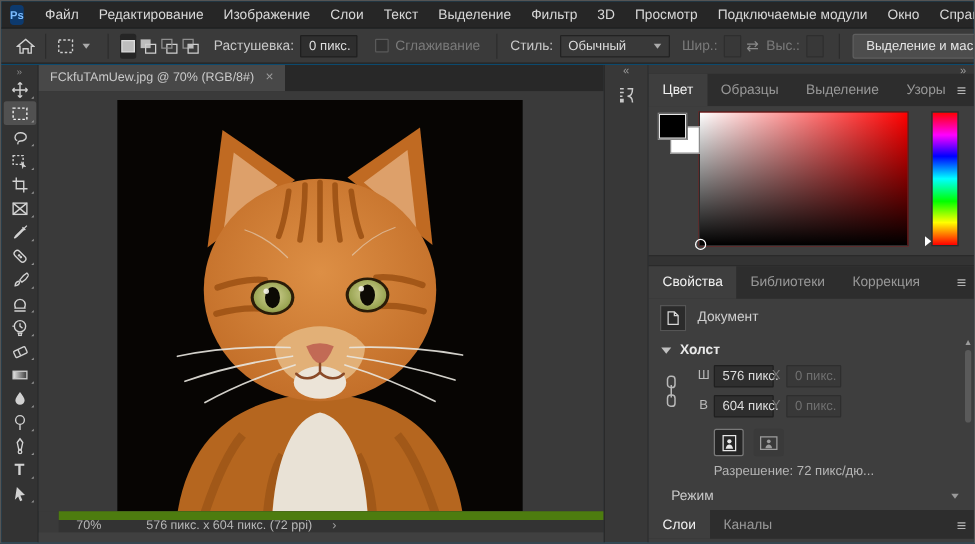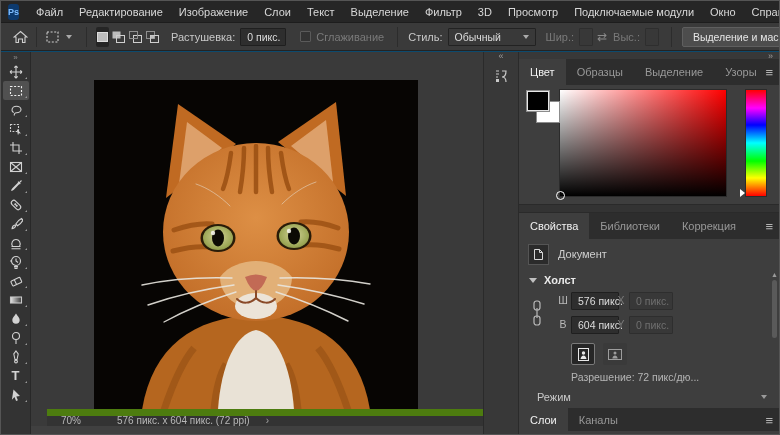--- a/index.html
+++ b/index.html
@@ -323,20 +323,26 @@
       </div>
     <div class="tool">
         <svg width="14" height="14" viewBox="0 0 14 14">
           <path d="M4.5 1.5l6.5 6.5-3.7.4 1.6 3.8-1.8.8-1.6-3.9-2.6 2.6z" fill="#d2d2d2" stroke="none"></path>
         </svg>
         <span class="corner"></span>
       </div>
   </div>
 
   <div class="doc-area">
+    <div class="doc-tabbar">
+      <div class="doc-tab">
+        <span>FCkfuTAmUew.jpg @ 70% (RGB/8#)</span>
+        <span class="close">×</span>
+      </div>
+    </div>
     <div class="canvas">
       <div class="photo">
         <svg class="cat-svg" viewBox="0 0 324 330" preserveAspectRatio="none">
           <defs>
             <radialGradient id="eyeGrad" cx="0.5" cy="0.45" r="0.7">
               <stop offset="0" stop-color="#d3d398"></stop>
                 <stop offset="0.7" stop-color="#9aa553"></stop>
                 <stop offset="1" stop-color="#6d7a38"></stop>
             </radialGradient>
             <radialGradient id="headGrad" cx="0.5" cy="0.42" r="0.75">

